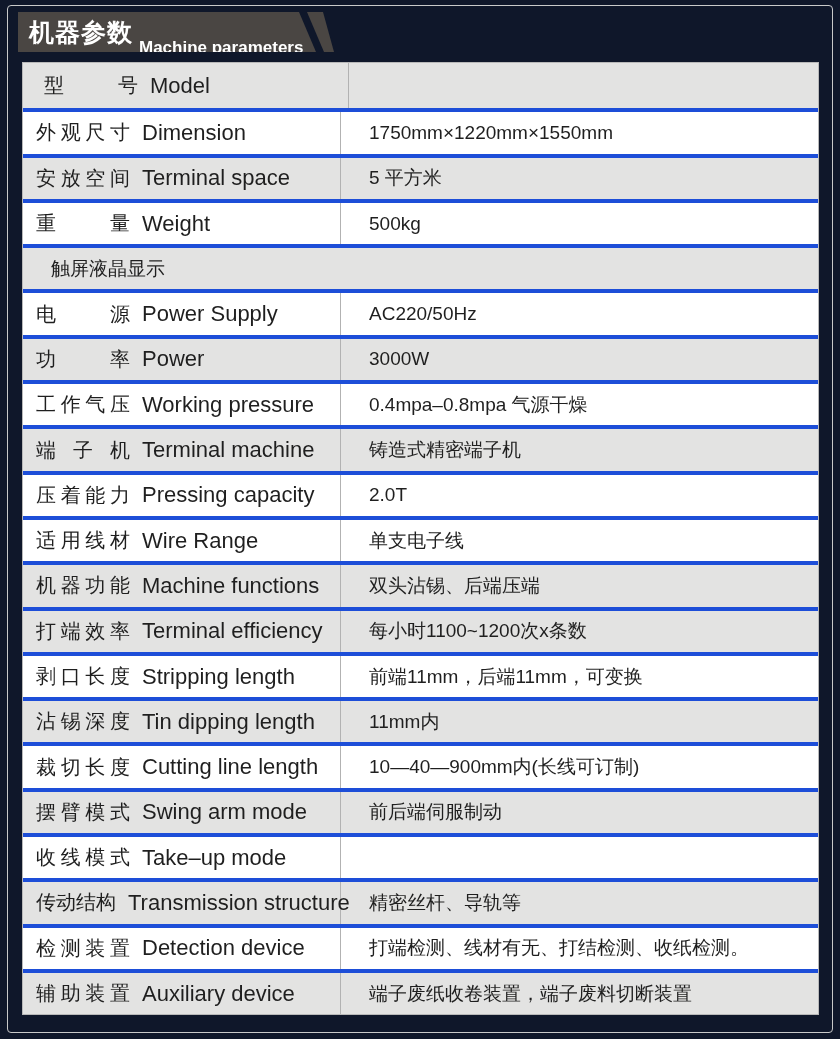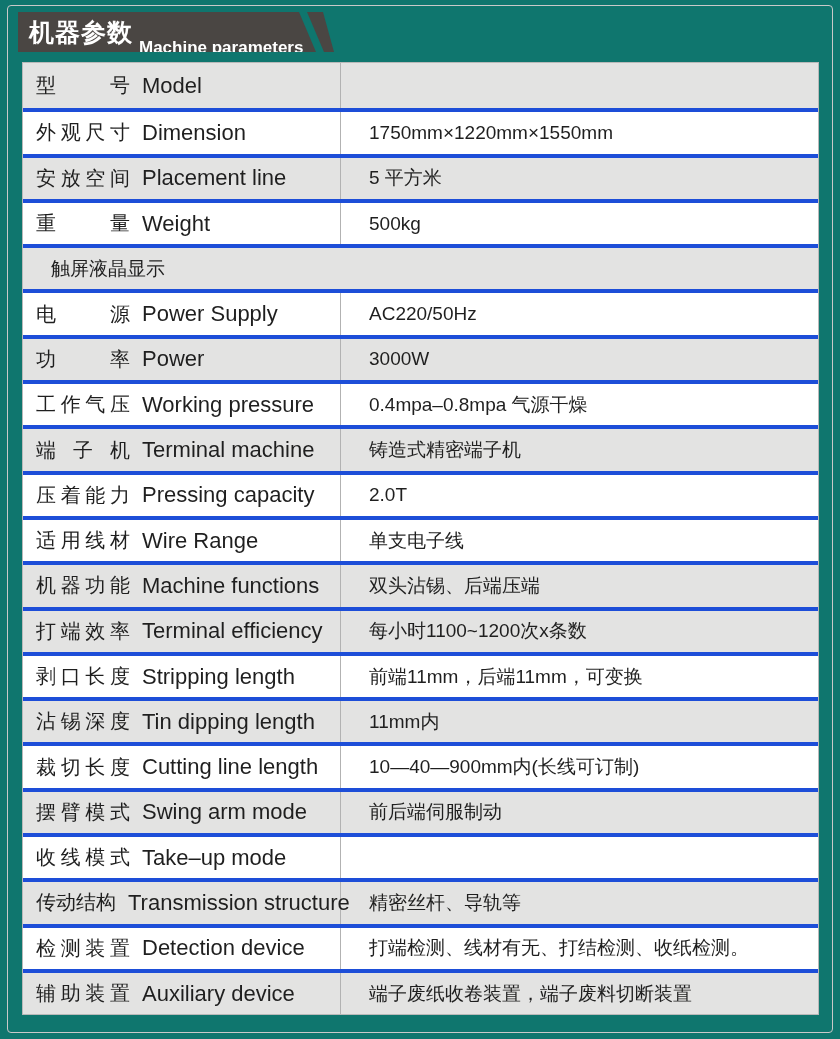--- a/index.html
+++ b/index.html
@@ -5,21 +5,21 @@
   html, body {
     margin: 0;
     padding: 0;
     background: #ffffff;
     font-family: "Liberation Sans", sans-serif;
   }
   .page {
     position: relative;
     width: 840px;
     height: 1039px;
-    background: #0f766e;
+    background: #0f172a;
     overflow: hidden;
   }
   .frame {
     position: absolute;
     left: 7px;
     top: 5px;
     right: 7px;
     bottom: 6px;
     border: 1px solid #c9c9c9;
     border-radius: 4px;
@@ -70,21 +70,21 @@
     border: 1px solid #b9b9b9;
     box-sizing: content-box;
   }
   .row {
     display: flex;
     height: 45.3px;
     background: #ffffff;
     border-top: 4px solid #1d4ed8;
     box-sizing: border-box;
   }
-  .row:first-child { border-top: none; }
+  .row:first-child { border-top: none; padding-left: 8px; }
   .row.alt { background: #e3e3e2; }
   .cell-label {
     width: 318px;
     flex: none;
     display: flex;
     align-items: center;
     padding-left: 13px;
     border-right: 1px solid #b2b2b2;
     box-sizing: border-box;
     color: #1f1f1f;
@@ -136,21 +136,21 @@
       <div class="row">
         <div class="cell-label">
           <span class="zh">外观尺寸</span>
           <span class="en">Dimension</span>
         </div>
         <div class="cell-value">1750mm×1220mm×1550mm</div>
       </div>
       <div class="row alt">
         <div class="cell-label">
           <span class="zh">安放空间</span>
-          <span class="en">Placement line</span>
+          <span class="en">Terminal space</span>
         </div>
         <div class="cell-value">5 平方米</div>
       </div>
       <div class="row">
         <div class="cell-label">
           <span class="zh">重 量</span>
           <span class="en">Weight</span>
         </div>
         <div class="cell-value">500kg</div>
       </div>

